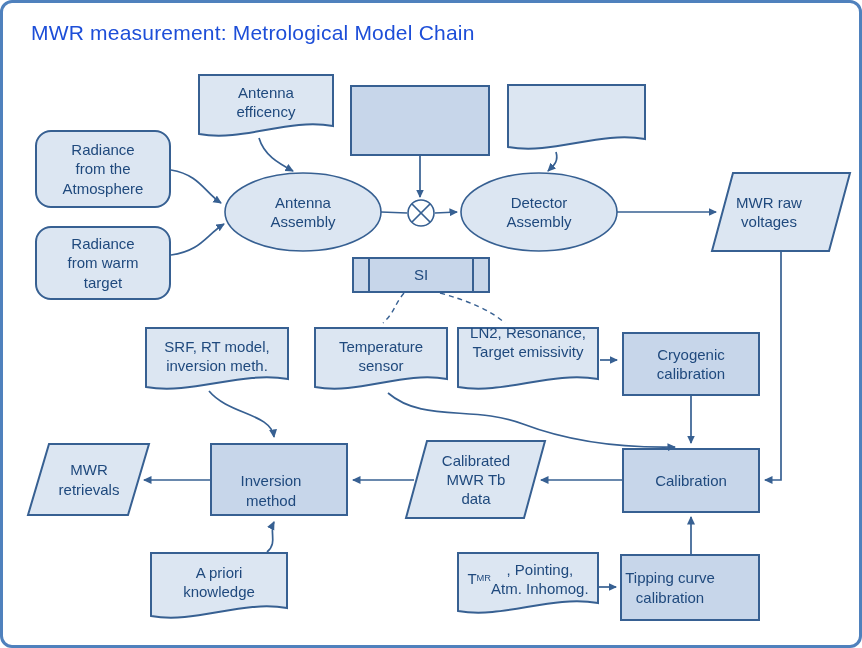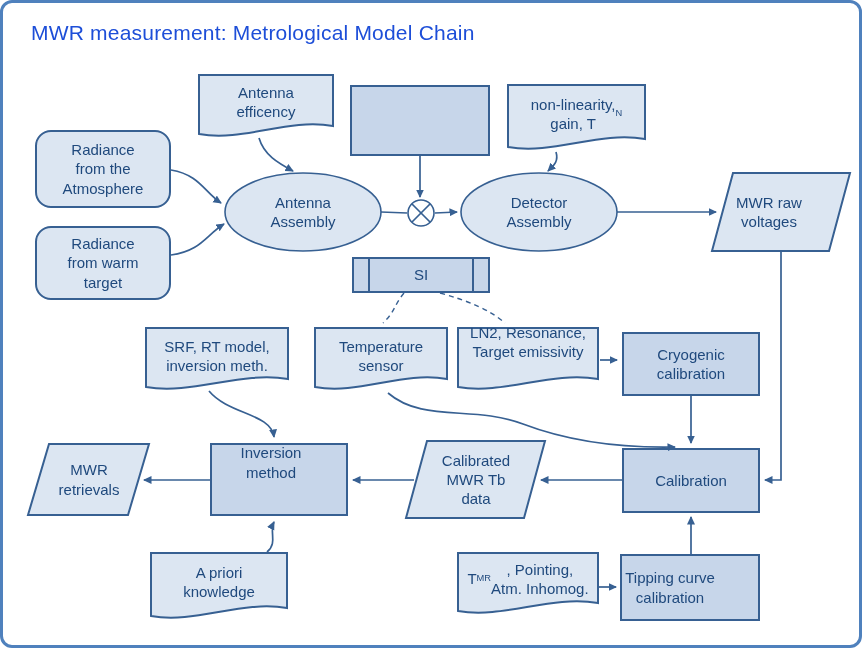--- a/index.html
+++ b/index.html
@@ -86,22 +86,20 @@
     <path class="arrow" marker-end="url(#arr)" d="M411 477 L350 477"></path>
     <path class="arrow" marker-end="url(#arr)" d="M207 477 L141 477"></path>
     <path class="arrow" marker-end="url(#arr)" d="M206 388 C226 412, 268 410, 271 434"></path>
     <path class="arrow" marker-end="url(#arr)" d="M264 549 C275 540, 266 529, 271 519"></path>
     <path class="arrow" marker-end="url(#arr)" d="M596 584 L613 584"></path>
     <path class="arrow" marker-end="url(#arr)" d="M688 551 L688 514"></path>
   </svg>
 
   <div class="lbl" style="left:196px;top:74px;width:134px;height:50px">Antenna
 efficency</div>
-  <div class="lbl" style="left:505px;top:84px;width:137px;height:54px"><span>non-linearity,
-gain, T</span><sub>N</sub></div>
   <div class="lbl" style="left:33px;top:128px;width:134px;height:76px">Radiance
 from the
 Atmosphere</div>
   <div class="lbl" style="left:33px;top:224px;width:134px;height:72px">Radiance
 from warm
 target</div>
   <div class="lbl" style="left:240px;top:178px;width:120px;height:62px">Antenna
 Assembly</div>
   <div class="lbl" style="left:476px;top:178px;width:120px;height:62px">Detector
 Assembly</div>
@@ -111,21 +109,21 @@
   <div class="lbl" style="left:143px;top:328px;width:142px;height:50px">SRF, RT model,
 inversion meth.</div>
   <div class="lbl" style="left:312px;top:328px;width:132px;height:50px">Temperature
 sensor</div>
   <div class="lbl" style="left:455px;top:314px;width:140px;height:50px">LN2, Resonance,
 Target emissivity</div>
   <div class="lbl" style="left:620px;top:330px;width:136px;height:62px">Cryogenic
 calibration</div>
   <div class="lbl" style="left:27px;top:441px;width:118px;height:71px">MWR
 retrievals</div>
-  <div class="lbl" style="left:208px;top:424px;width:120px;height:71px">Inversion
+  <div class="lbl" style="left:208px;top:452px;width:120px;height:71px">Inversion
 method</div>
   <div class="lbl" style="left:405px;top:438px;width:136px;height:77px">Calibrated
 MWR Tb
 data</div>
   <div class="lbl" style="left:620px;top:446px;width:136px;height:63px">Calibration</div>
   <div class="lbl" style="left:148px;top:552px;width:136px;height:54px">A priori
 knowledge</div>
   <div class="lbl" style="left:455px;top:552px;width:140px;height:48px"><span>T</span><sub>MR</sub><span>, Pointing,
 Atm. Inhomog.</span></div>
   <div class="lbl" style="left:598px;top:552px;width:138px;height:65px">Tipping curve

